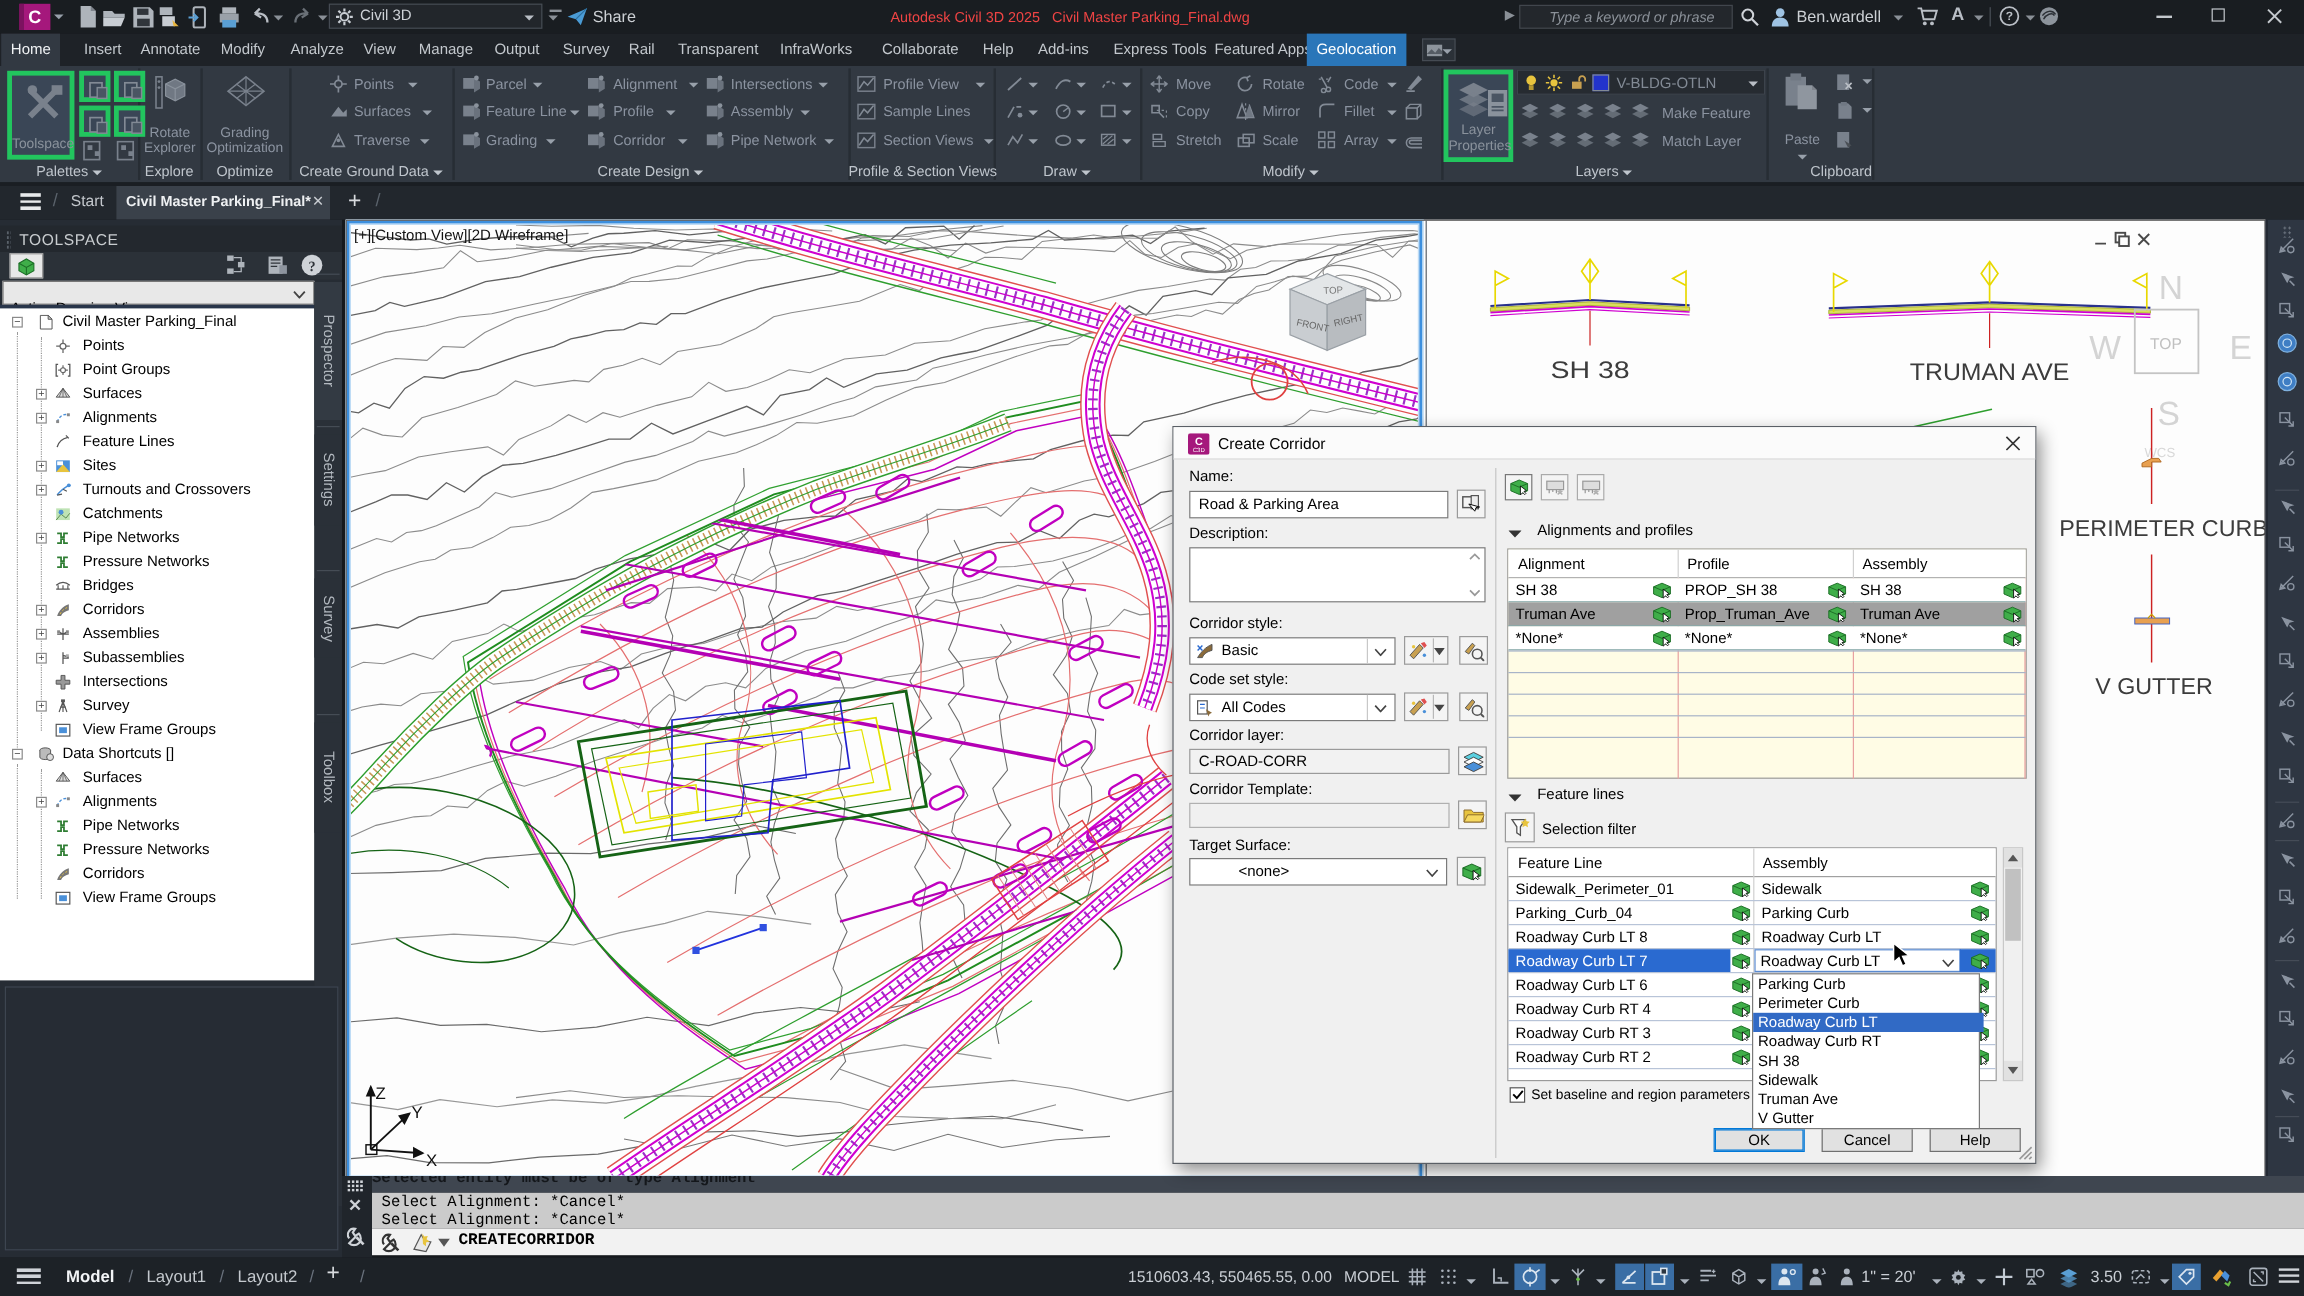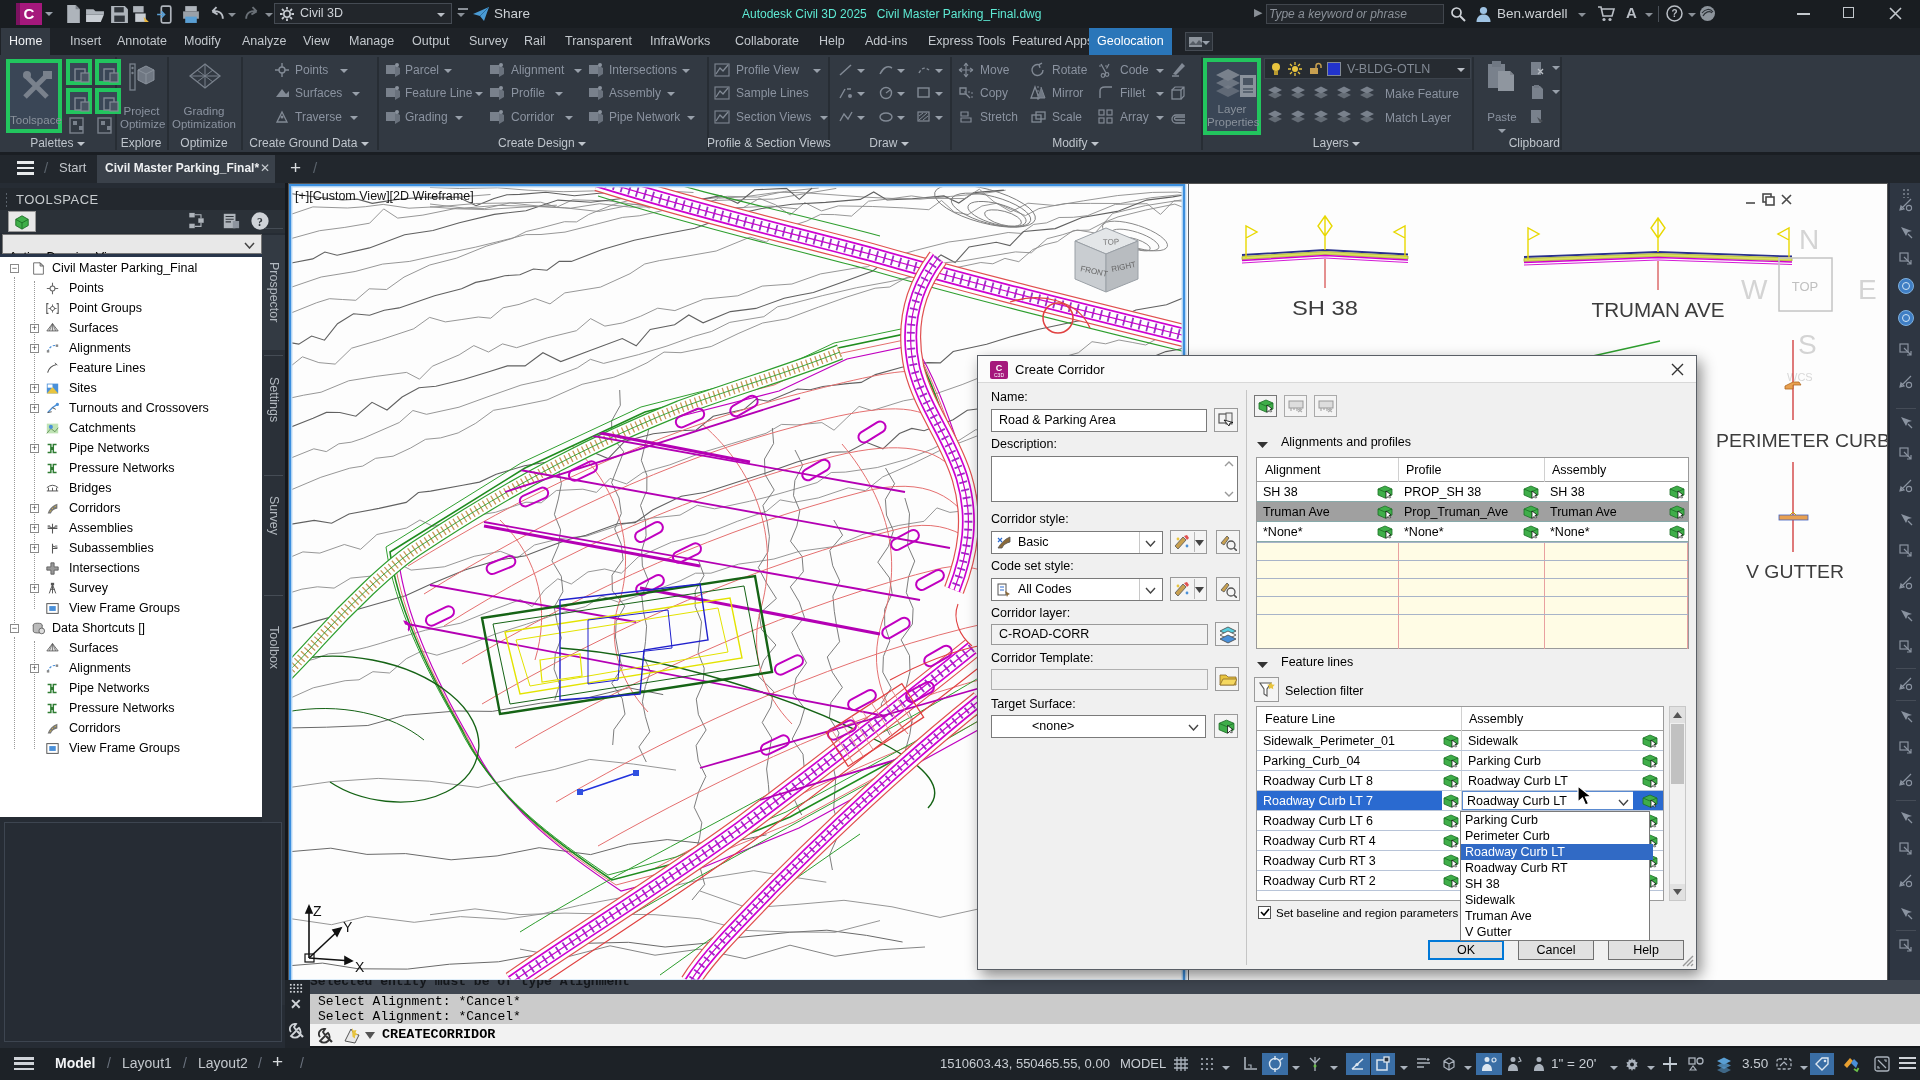--- a/index.html
+++ b/index.html
@@ -1,20 +1,20 @@
 <!DOCTYPE html>
 <html><head><meta charset="utf-8"><style>
 *{margin:0;padding:0;box-sizing:border-box;}
 html,body{width:1920px;height:1080px;overflow:hidden;background:#15181c;font-family:"Liberation Sans",sans-serif;}
 .abs{position:absolute;}
 
 #titlebar{position:absolute;left:0;top:0;width:1920px;height:28px;background:#191d21;color:#c8ccd1;font-size:13px;}
 .qicon{position:absolute;top:4px;width:20px;height:20px;color:#b9bec5;}
 #wscombo{position:absolute;left:274px;top:3px;width:178px;height:21px;background:#22262b;border:1px solid #454b53;color:#ced2d7;font-size:12.5px;line-height:19px;}
-#searchbox{position:absolute;left:1266px;top:4px;width:178px;height:20px;background:#23272c;border:1px solid #41464d;color:#8b9199;font-style:italic;font-size:12px;line-height:18px;padding-left:2px;}
+#searchbox{position:absolute;left:1266px;top:4px;width:178px;height:20px;background:#23272c;border:1px solid #41464d;color:#8b9199;font-style:italic;font-size:12px;line-height:18px;padding-left:24px;}
 
 #menubar{position:absolute;left:0;top:28px;width:1920px;height:27px;background:#1e2227;color:#c3c8cd;font-size:12.5px;}
 .mtab{position:absolute;top:0;height:27px;line-height:26px;}
 
 #ribbon{position:absolute;left:0;top:55px;width:1920px;height:97px;background:#323942;}
 .rsep{position:absolute;top:2px;width:2px;height:93px;background:#272d34;}
 .rbtn-txt{color:#8b93a0;font-size:12px;}
 .caret{display:inline-block;width:0;height:0;border-left:4px solid transparent;border-right:4px solid transparent;border-top:4px solid #98a0aa;vertical-align:middle;}
 .bluebox{border:4px solid #22c55e;}
 #ribbonedge{position:absolute;left:0;top:152px;width:1920px;height:3px;background:#1a1e23;}
@@ -98,21 +98,21 @@
         </g>
       </svg><span style="padding-left:25px">Civil 3D</span>
 <div class="caret" style="position:absolute;right:6px;top:9px;border-top-color:#b9bec5"></div></div>
     <div class="abs" style="left:458px;top:8px;width:10px;height:2px;background:#8a9097"></div>
     <div class="caret abs" style="left:457px;top:13px;border-top-color:#8a9097"></div>
     <svg class="abs" style="left:472px;top:6px" width="18" height="16" viewBox="0 0 18 16">
       <path d="M1,8 L17,1 L12,15 L8,10 Z" fill="#4a9bd5"></path>
       <path d="M8,10 L17,1" stroke="#2b6f9f" stroke-width="1"></path>
     </svg>
 <span class="abs" style="left:494px;top:6px;font-size:13.5px;color:#cdd1d5">Share</span>
-    <span class="abs" style="left:742px;top:7px;font-size:12px;color:#5eead4">Autodesk Civil 3D 2025&nbsp;&nbsp;&nbsp;Civil Master Parking_Final.dwg</span>
+    <span class="abs" style="left:742px;top:7px;font-size:12px;color:#ef4444">Autodesk Civil 3D 2025&nbsp;&nbsp;&nbsp;Civil Master Parking_Final.dwg</span>
     <span class="abs" style="left:1254px;top:6px;color:#8a9097;font-size:11px">▶</span>
     <div id="searchbox">Type a keyword or phrase</div>
     <svg class="abs" style="left:1450px;top:6px" width="16" height="16" viewBox="0 0 16 16">
       <circle cx="6.5" cy="6.5" r="4.5" fill="none" stroke="#cfd3d8" stroke-width="1.7"></circle>
       <path d="M10,10 L15,15" stroke="#cfd3d8" stroke-width="1.9"></path>
     </svg>
     <svg class="abs" style="left:1475px;top:5px" width="17" height="18" viewBox="0 0 17 18">
       <circle cx="8.5" cy="5.5" r="3.6" fill="#9fc3e3"></circle>
       <path d="M1.5,17 c0,-5 3,-7.5 7,-7.5 c4,0 7,2.5 7,7.5 z" fill="#9fc3e3"></path>
     </svg>
@@ -223,21 +223,21 @@
       </svg></div>
     <div class="abs" style="left:0px;top:81px;width:115px;text-align:center;font-size:12px;color:#bfc5cc;white-space:nowrap">Palettes <span class="caret" style="border-top-color:#bfc5cc"></span></div>
     <div class="abs" style="left:120px;top:4px;width:43px;height:74px">
 <svg style="position:absolute;left:8px;top:3px" width="28" height="30" viewBox="0 0 28 30">
 <rect x="2" y="2" width="5" height="26" fill="none" stroke="#79818c" stroke-width="1.3"></rect>
         <circle cx="4.5" cy="6" r="1.2" fill="#79818c"></circle>
         <circle cx="4.5" cy="11" r="1.2" fill="#79818c"></circle>
 <path d="M10,8 l8,-4 l8,4 v10 l-8,4 l-8,-4 z" fill="#707883" stroke="#8a929c" stroke-width="1"></path>
         <path d="M10,8 l8,4 l8,-4 M18,12 v10" stroke="#8a929c" stroke-width="1" fill="none"></path>
       </svg>
-<div style="position:absolute;left:0;bottom:2px;width:100%;text-align:center;font-size:11.5px;color:#8b93a0;line-height:13px">Project Optimize</div>
+<div style="position:absolute;left:0;bottom:2px;width:100%;text-align:center;font-size:11.5px;color:#8b93a0;line-height:13px">Rotate Explorer</div>
     </div>
     <div class="abs" style="left:115px;top:81px;width:52px;text-align:center;font-size:12px;color:#bfc5cc;white-space:nowrap">Explore</div>
     <div class="abs" style="left:172px;top:4px;width:64px;height:74px">
 <svg style="position:absolute;left:16px;top:3px" width="34" height="28" viewBox="0 0 34 28">
 <path d="M17,2 L32,14 L17,26 L2,14 Z" fill="none" stroke="#79818c" stroke-width="1.3"></path>
 <path d="M9,8 L25,20 M25,8 L9,20 M17,2 V26 M2,14 H32" stroke="#79818c" stroke-width="1"></path>
       </svg>
 <div style="position:absolute;left:0;bottom:2px;width:100%;text-align:center;font-size:11.5px;color:#8b93a0;line-height:13px">Grading Optimization</div>
     </div>
     <div class="abs" style="left:167px;top:81px;width:74px;text-align:center;font-size:12px;color:#bfc5cc;white-space:nowrap">Optimize</div>

